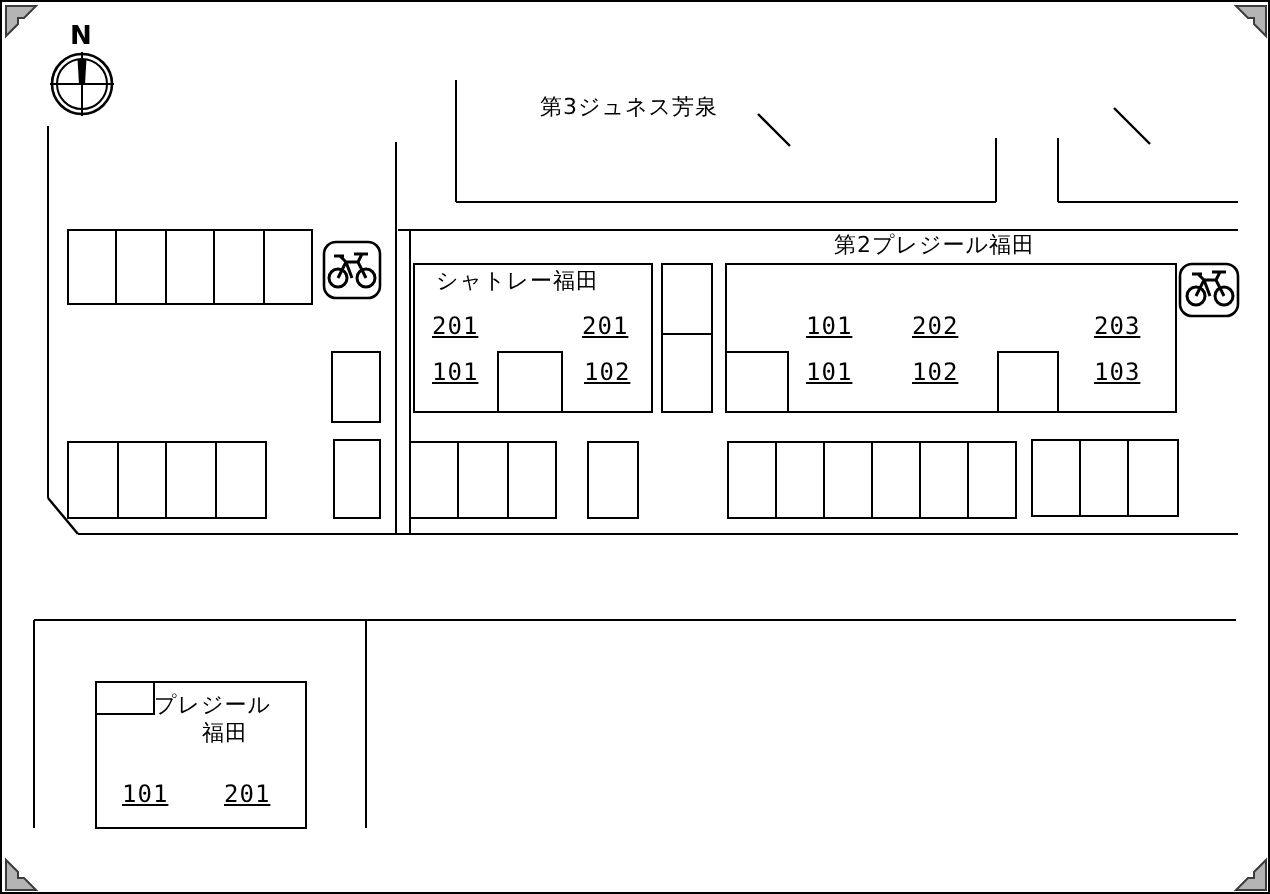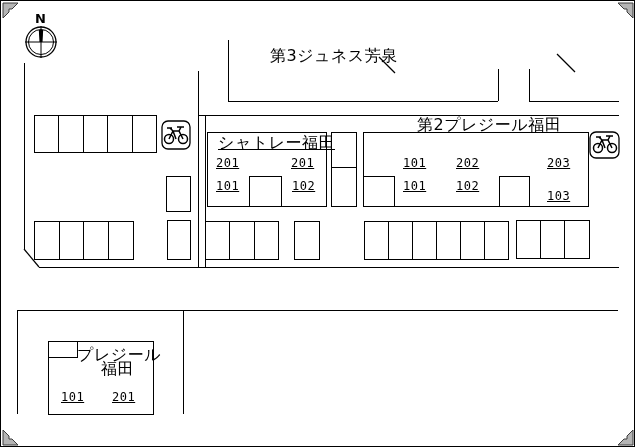--- a/index.html
+++ b/index.html
@@ -4,21 +4,21 @@
 <style>
   html,body { margin:0; padding:0; background:#e8e8e8; }
   .map {
     position:relative; width:635px; height:447px;
     background:#ffffff; border:1px solid #000000; box-sizing:border-box;
     font-family:"DejaVu Sans", sans-serif; overflow:hidden;
   }
   .geo { position:absolute; left:0; top:0; }
   .lbl {
     position:absolute; white-space:nowrap; color:#000;
-    font-size:16px; line-height:1.05; letter-spacing:0.5px;
+    font-size:11px; line-height:1.05; letter-spacing:0.5px;
   }
   .num {
     font-size:12px; letter-spacing:0.5px;
     font-family:"DejaVu Sans Mono", "DejaVu Sans", monospace;
     text-decoration:underline;
   }
   .n-label { font-weight:bold; font-size:13px; letter-spacing:0; }
 </style>
 </head>
 <body>
@@ -114,32 +114,32 @@
       <polygon points="632,2 617,2 623,8 626,8 626,11 632,17"></polygon>
       <polygon points="2,444 17,444 11,438 8,438 8,435 2,429"></polygon>
       <polygon points="632,444 617,444 623,438 626,438 626,435 632,429"></polygon>
     </g>
   </svg>
 
   <span class="lbl n-label" style="left:34px; top:11px;">N</span>
 
   <span class="lbl" style="left:269px; top:47px;">第3ジュネス芳泉</span>
 
-  <span class="lbl" style="left:217px; top:134px;text-decoration:underline;">シャトレー福田</span>
+  <span class="lbl" style="left:217px; top:134px;">シャトレー福田</span>
   <span class="lbl num" style="left:215px; top:156px;">201</span>
   <span class="lbl num" style="left:290px; top:156px;">201</span>
   <span class="lbl num" style="left:215px; top:179px;">101</span>
   <span class="lbl num" style="left:291px; top:179px;">102</span>
 
   <span class="lbl" style="left:416px; top:116px;">第2プレジール福田</span>
   <span class="lbl num" style="left:402px; top:156px;">101</span>
   <span class="lbl num" style="left:455px; top:156px;">202</span>
   <span class="lbl num" style="left:546px; top:156px;text-align:right;">203</span>
   <span class="lbl num" style="left:402px; top:179px;">101</span>
   <span class="lbl num" style="left:455px; top:179px;">102</span>
-  <span class="lbl num" style="left:546px; top:179px;margin-top:10px;">103</span>
+  <span class="lbl num" style="left:546px; top:179px;">103</span>
 
   <span class="lbl" style="left:76px; top:346px;">プレジール</span>
   <span class="lbl" style="left:100px; top:360px;">福田</span>
   <span class="lbl num" style="left:60px; top:390px;">101</span>
   <span class="lbl num" style="left:111px; top:390px;">201</span>
 
 </div>
 
 </body></html>

